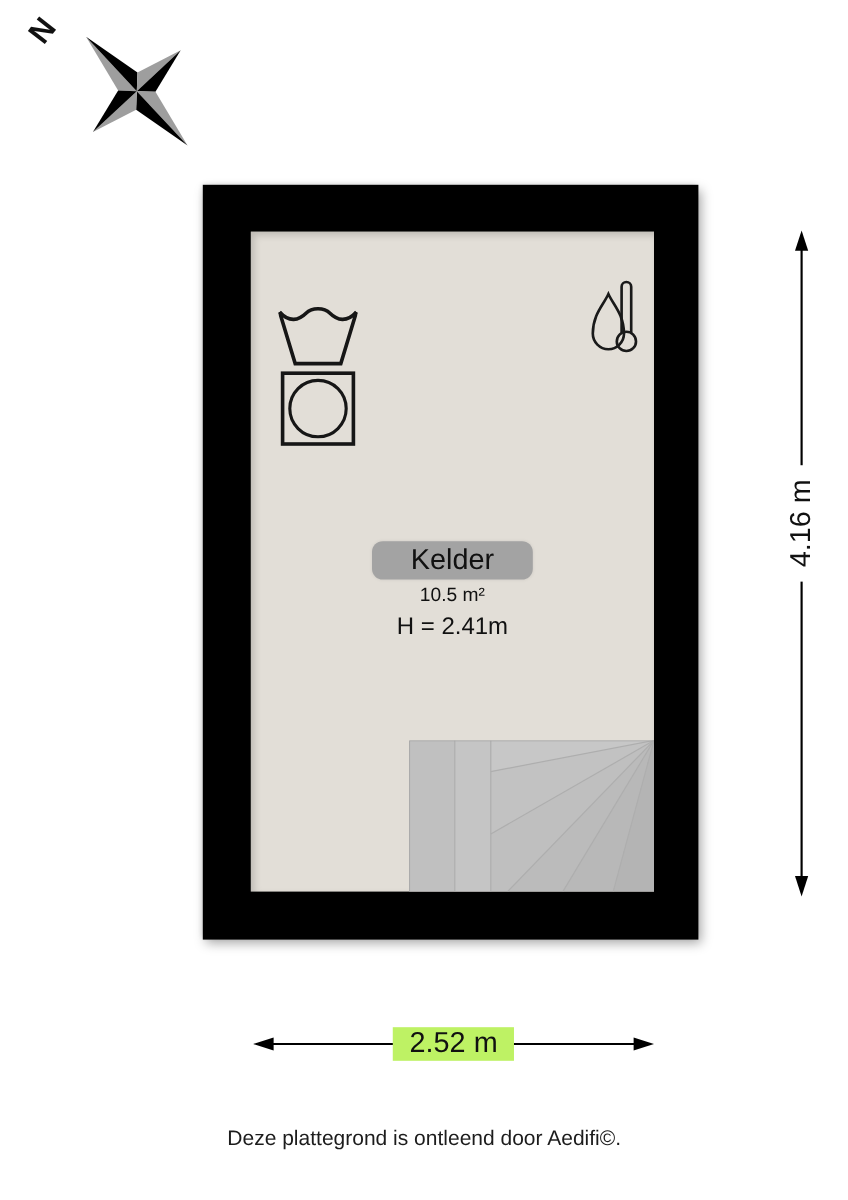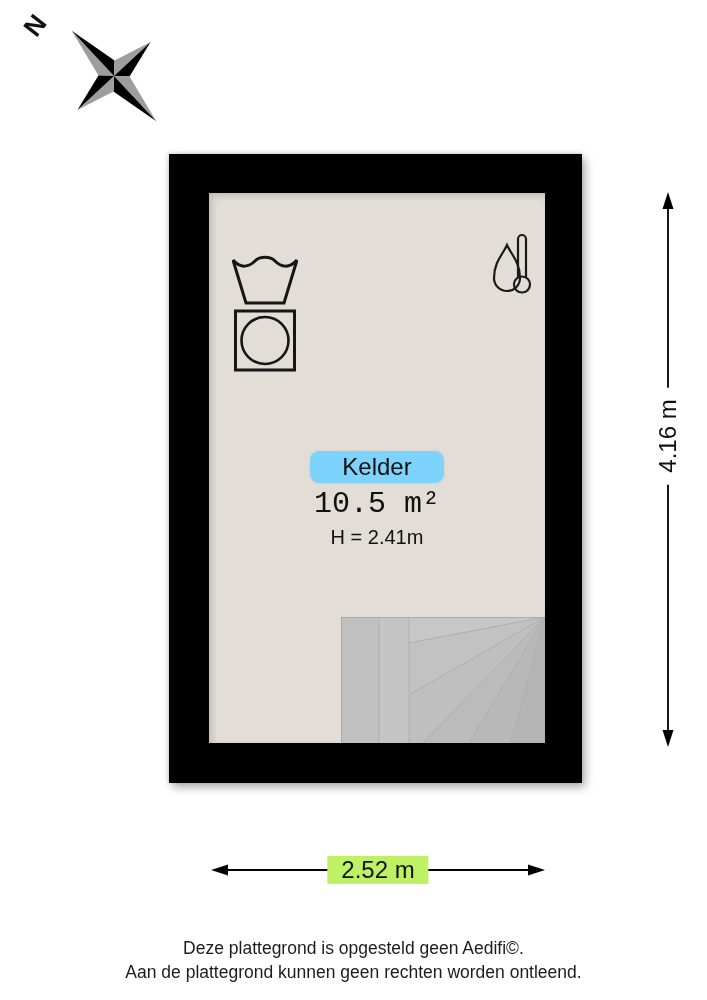--- a/index.html
+++ b/index.html
@@ -30,24 +30,24 @@
   }
   .washer-icon{position:absolute;left:23px;top:58px;}
   .boiler-icon{position:absolute;left:279px;top:35px;}
   .stairs{position:absolute;left:132px;top:424px;width:204px;height:126px;}
   .room-label{
     position:absolute;left:0;top:258px;width:100%;
     display:flex;flex-direction:column;align-items:center;gap:5px;
     line-height:1.1;
   }
   .room-name{
-    background:#7dd3fc;border-radius:9px;padding:3px 32px;
+    background:#a3a3a3;border-radius:9px;padding:3px 32px;
     font-size:24px;box-shadow:0 0 3px rgba(0,0,0,.08);
   }
-  .room-area{font-size:30px;font-family:Liberation Mono, monospace;}
+  .room-area{font-size:16px;}
   .room-height{font-size:20px;}
   
   .dim-v{position:absolute;left:657px;top:191px;width:22px;height:557px;}
   .dim-v .dim-label{
     position:absolute;left:50%;top:245px;
     transform:translate(-50%,-50%) rotate(-90deg);
     background:#fff;padding:0 12px;font-size:24px;white-space:nowrap;
   }
   .dim-h{position:absolute;left:210px;top:858px;width:336px;height:24px;}
   .dim-h .dim-label{
@@ -146,15 +146,14 @@
 <div class="dim-h">
   <svg width="336" height="24" viewBox="0 0 336 24">
     <line x1="14" y1="12" x2="322" y2="12" stroke="#000" stroke-width="1.8"></line>
     <polygon points="1,12 18,6.5 18,17.5" fill="#000"></polygon>
     <polygon points="335,12 318,6.5 318,17.5" fill="#000"></polygon>
   </svg>
   <span class="dim-label">2.52 m</span>
 </div>
 
 <div class="footer">
-  <div>Deze plattegrond is opgesteld geen Aedifi©.</div>
-  <div>Aan de plattegrond kunnen geen rechten worden ontleend.</div>
+  <div>Deze plattegrond is ontleend door Aedifi©.</div>
 </div>
 
 </body></html>

